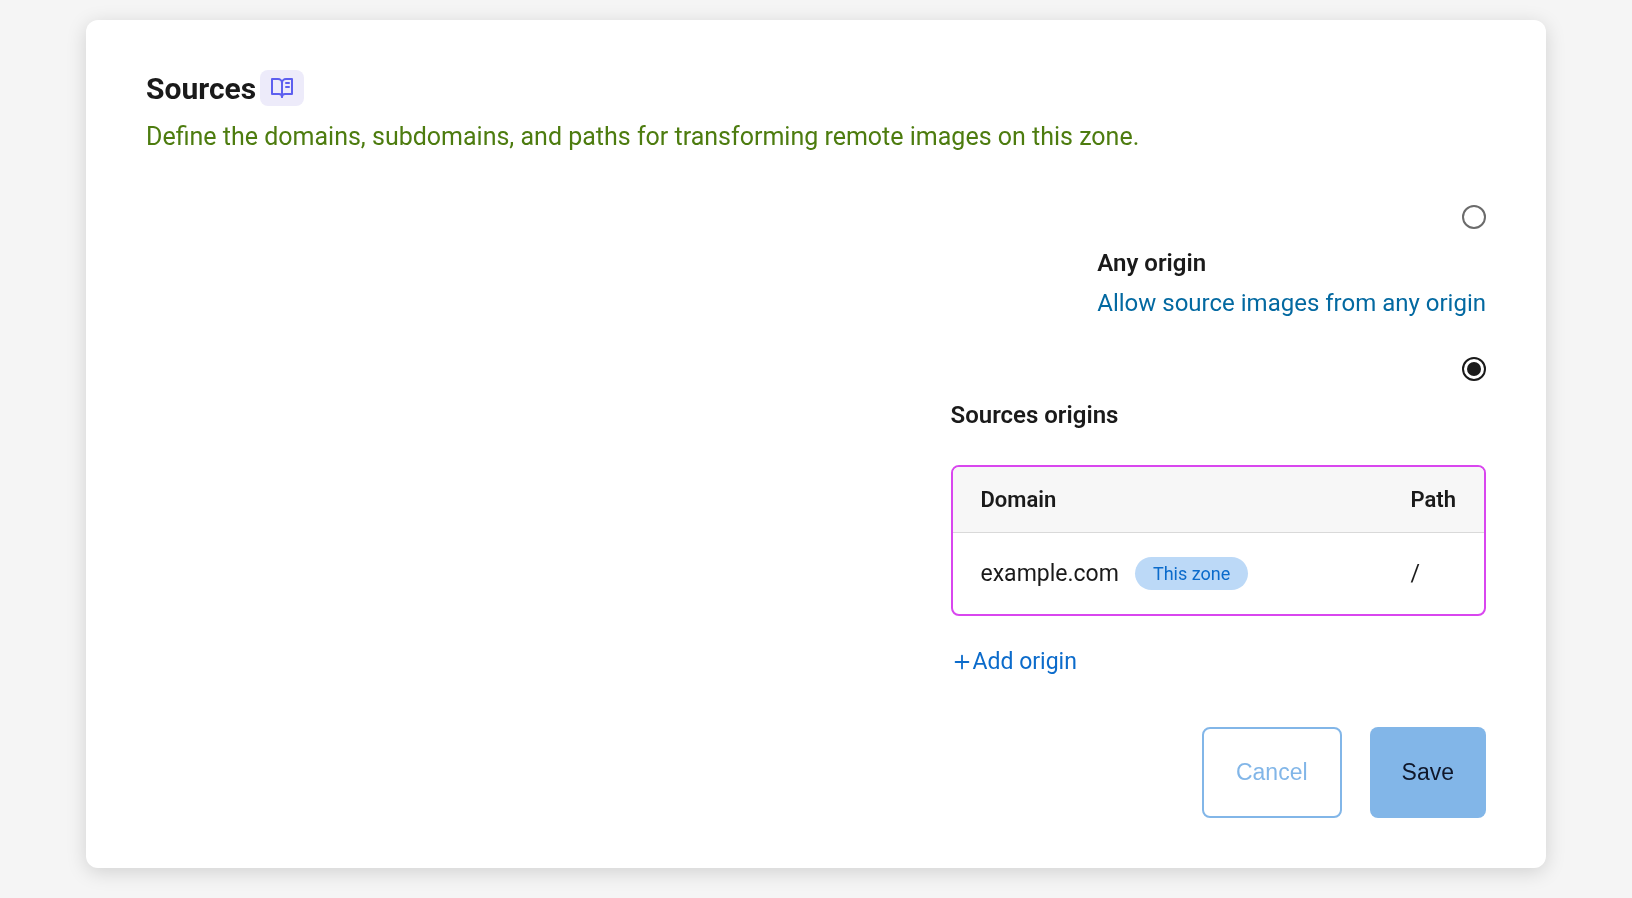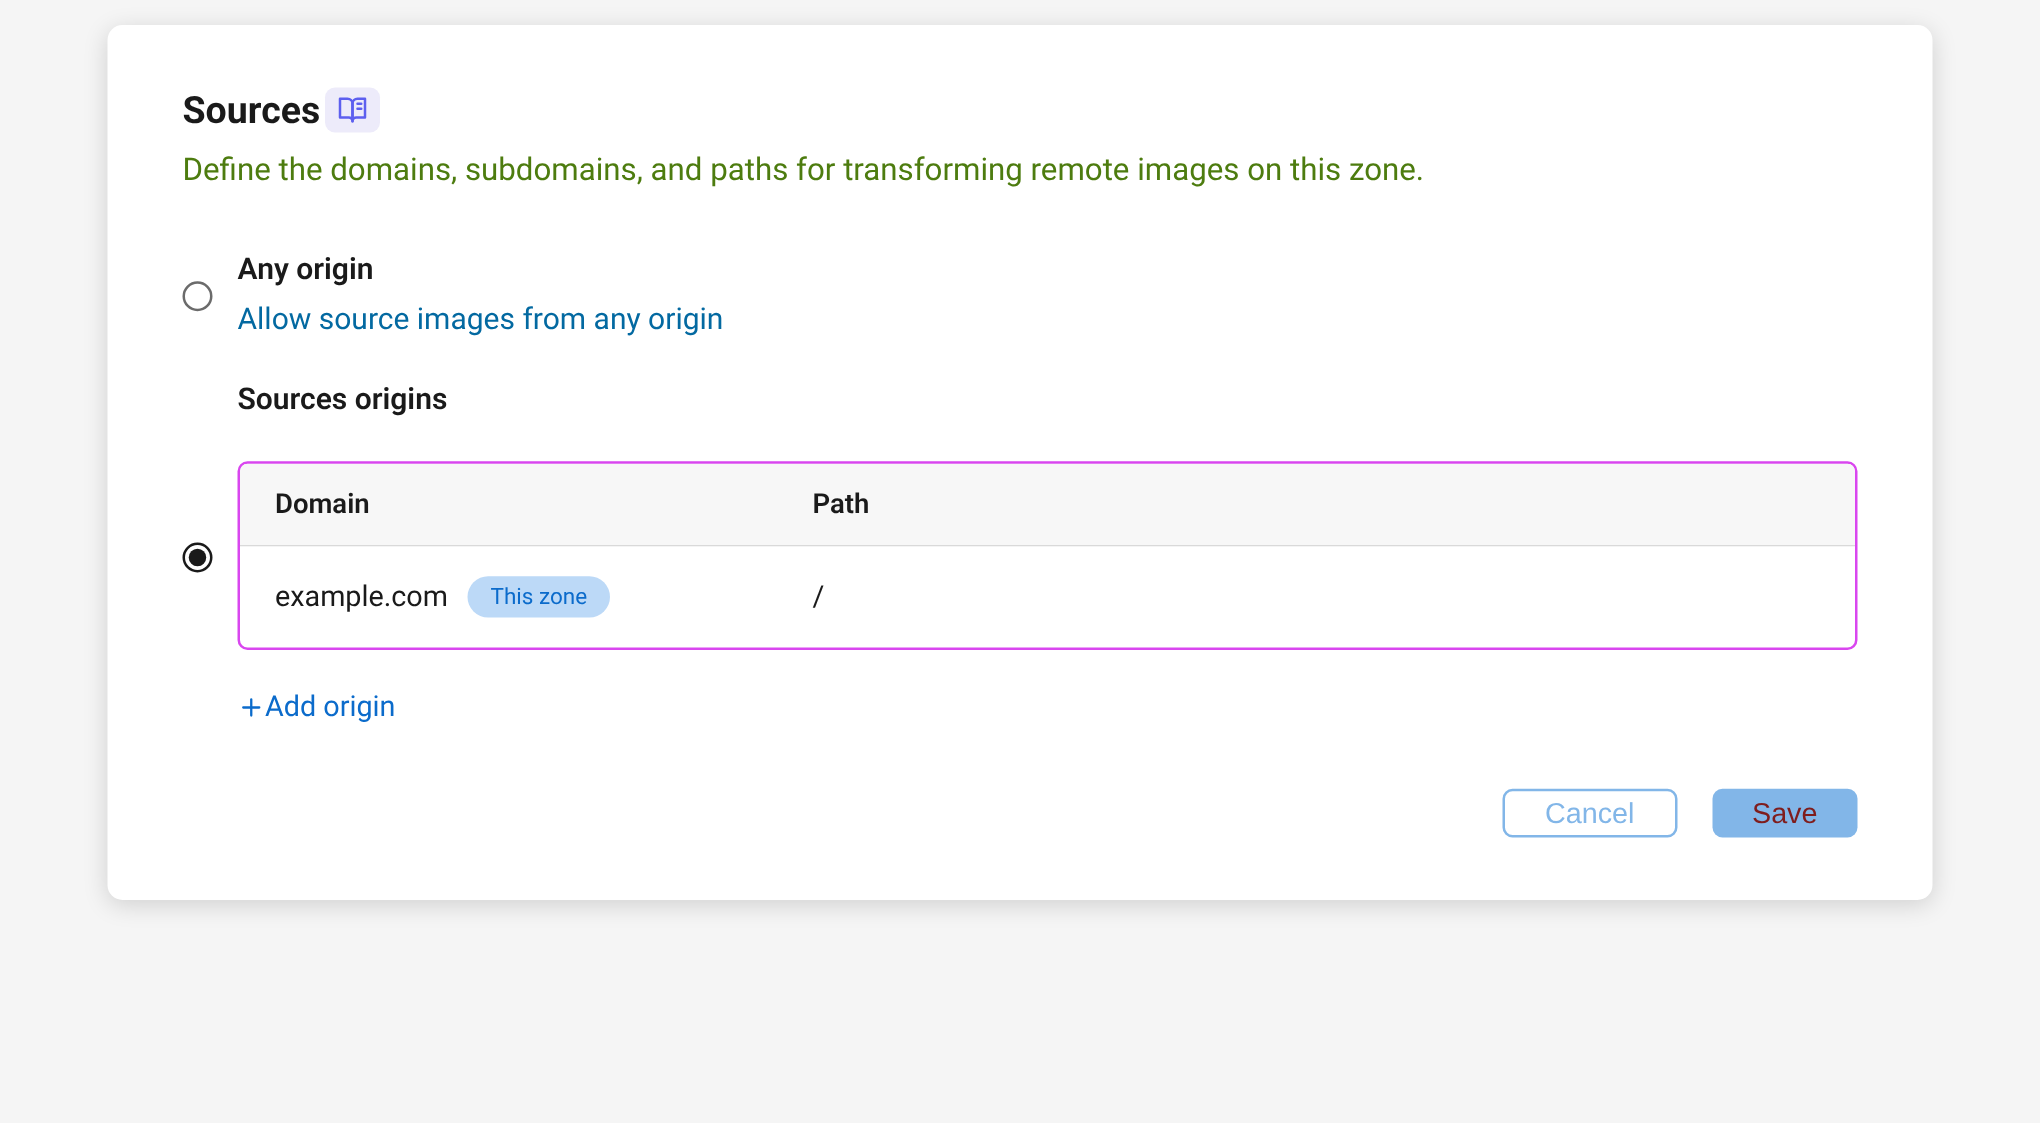--- a/index.html
+++ b/index.html
@@ -46,23 +46,24 @@
       height: 24px;
       stroke: #5d5fef;
     }
     .description {
       font-size: 25px;
       color: #4d7c0f;
       margin-bottom: 50px;
     }
     .radio-option {
       display: flex;
-      align-items: center;
+      align-items: flex-end;
       gap: 20px;
       margin-bottom: 36px;
+      flex-direction: column;
     }
     .radio-circle {
       width: 24px;
       height: 24px;
       border: 2px solid #6b6b6b;
       border-radius: 50%;
       flex-shrink: 0;
       margin-top: 4px;
       display: flex;
       align-items: center;
@@ -150,33 +151,33 @@
       stroke: #0b6bcb;
     }
     .button-row {
       display: flex;
       justify-content: flex-end;
       gap: 28px;
       margin-top: 48px;
     }
     .btn {
       font-size: 23px;
-      padding: 4px 32px;
+      padding: 30px 32px;
       border-radius: 8px;
       cursor: pointer;
       border: none;
     }
     .btn-cancel {
       background: #ffffff;
       color: #82b6e8;
       border: 2px solid #82b6e8;
     }
     .btn-save {
       background: #82b6e8;
-      color: #7f1d1d;
+      color: #0f172a;
     }
   </style>
 </head>
 <body>
 
 <div class="card">
   <div class="header-row">
     <h2 class="title">Sources</h2>
     <span class="book-badge">
       <svg viewBox="0 0 24 24" fill="none" stroke-width="2" stroke-linecap="round" stroke-linejoin="round">

